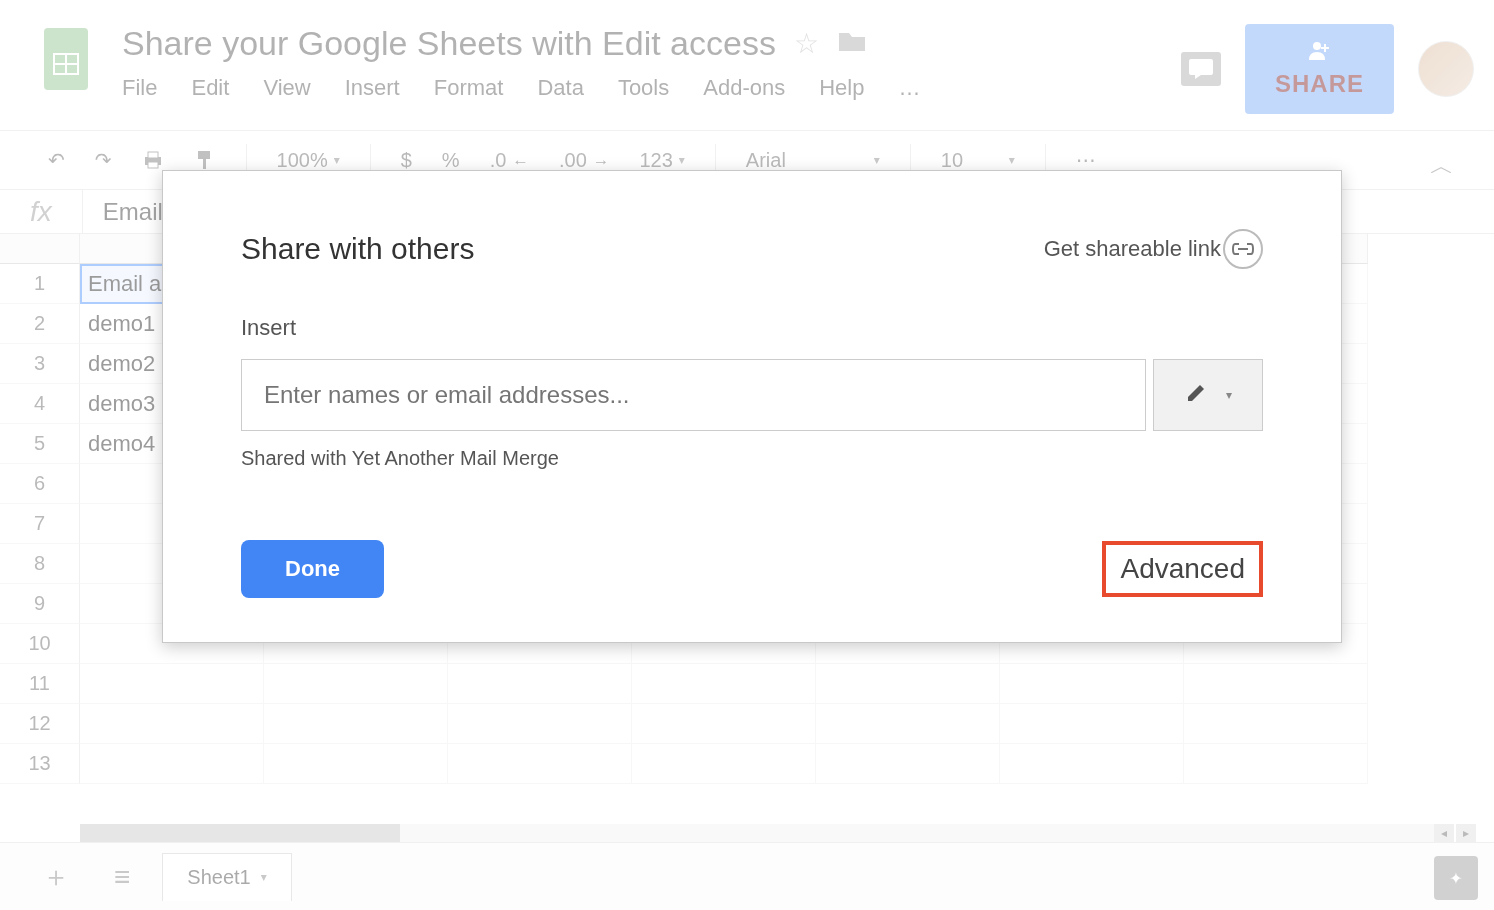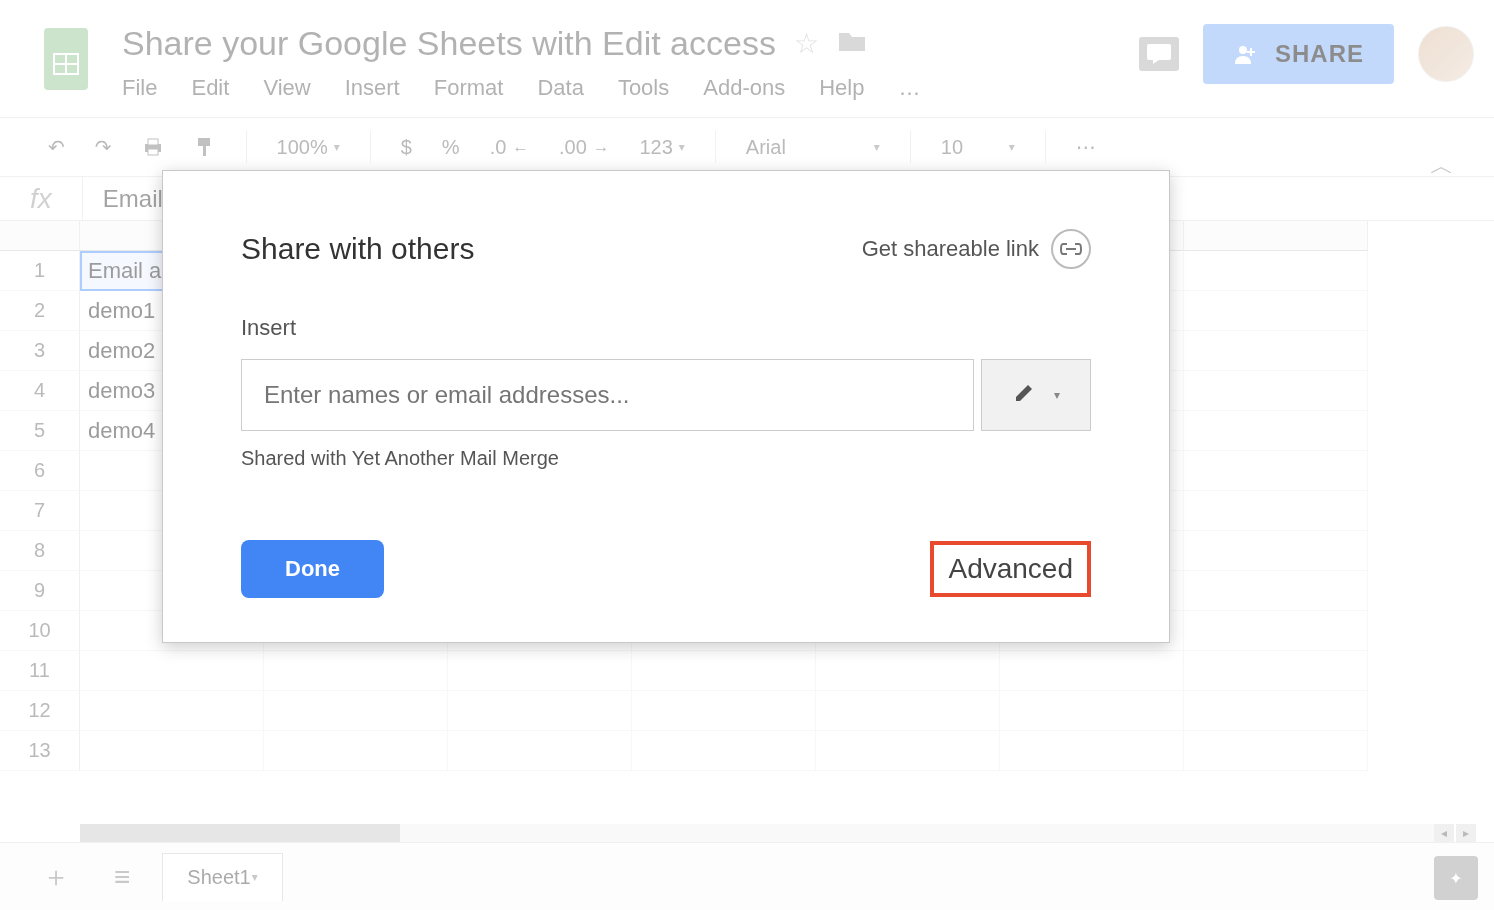--- a/index.html
+++ b/index.html
@@ -10,21 +10,21 @@
 
 .header { display: flex; align-items: flex-start; padding: 24px 20px 0 40px; }
 .logo { width: 52px; height: 70px; margin-right: 30px; display:flex; align-items:center; justify-content:center; }
 .doc-info { flex: 1; }
 .doc-title-row { display: flex; align-items: center; gap: 18px; }
 .doc-title { font-size: 34px; color: #555; font-weight: 400; }
 .star-icon, .folder-icon { color: #bbb; font-size: 28px; }
 .menubar { display: flex; gap: 34px; margin-top: 12px; font-size: 22px; color: #555; }
 .right-controls { display: flex; align-items: center; gap: 24px; margin-left: auto; }
 .comment-btn { width: 40px; height: 34px; background: #aaa; border-radius: 3px; display:flex; align-items:center; justify-content:center; }
-.share-btn { background: #7baaf7; color: #000000; font-size: 24px; font-weight: 700; padding: 16px 30px; border-radius: 4px; letter-spacing: 1px; display:flex; align-items:center; gap:18px; }
+.share-btn { background: #7baaf7; color: #7f1d1d; font-size: 24px; font-weight: 700; padding: 16px 30px; border-radius: 4px; letter-spacing: 1px; display:flex; align-items:center; gap:10px;flex-direction:column; }
 .avatar { width: 56px; height: 56px; border-radius: 50%; background: linear-gradient(135deg,#d9b89b,#e8d5c4); border:1px solid #ddd; }
 
 
 .toolbar { display: flex; align-items: center; gap: 14px; padding: 8px 40px; margin-top: 16px; border-top: 1px solid #e0e0e0; border-bottom: 1px solid #e0e0e0; font-size: 20px; color: #666; height: 60px; }
 .toolbar .sep { width: 1px; height: 32px; background: #e0e0e0; margin: 0 8px; }
 .tool-item { padding: 4px 8px; display:flex; align-items:center; gap:6px; white-space: nowrap; }
 .dropdown-caret { font-size: 12px; color:#888; }
 
 
 .formula-bar { display: flex; align-items: center; height: 44px; border-bottom: 1px solid #e0e0e0; padding: 0 20px 0 30px; }
@@ -36,39 +36,39 @@
 .col-headers { display: flex; height: 30px; }
 .corner { width: 80px; border-right: 1px solid #ddd; border-bottom:1px solid #ccc; background:#f8f8f8; }
 .col-h { flex:0 0 184px; border-right:1px solid #ddd; border-bottom:1px solid #ccc; background:#f8f8f8; }
 .rows { }
 .row { display:flex; height: 40px; }
 .row-h { width:80px; text-align:center; font-size:20px; color:#666; border-right:1px solid #ddd; border-bottom:1px solid #eee; background:#fff; display:flex; align-items:center; justify-content:center; }
 .cell { flex:0 0 184px; border-right:1px solid #eee; border-bottom:1px solid #eee; font-size:22px; color:#222; padding:4px 8px; display:flex; align-items:center; white-space:nowrap; overflow:hidden; }
 .cell.active { outline:2px solid #4d90fe; outline-offset:-2px; background:#e8f0fe; }
 
 
-.dialog { position: absolute; left: 162px; top: 170px; width: 1008px; background: #fff; border:1px solid #c8c8c8; box-shadow: 0 4px 16px rgba(0,0,0,0.2); z-index: 10; padding: 0; }
+.dialog { position: absolute; left: 162px; top: 170px; width: 1180px; background: #fff; border:1px solid #c8c8c8; box-shadow: 0 4px 16px rgba(0,0,0,0.2); z-index: 10; padding: 0; }
 .dialog-body { padding: 58px 78px 44px 78px; }
 .dialog-title-row { display:flex; justify-content:space-between; align-items:center; margin-bottom: 46px; }
 .dialog-title { font-size: 30px; color:#333; }
-.share-link { display:flex; align-items:center; gap:12px; font-size:22px; color:#555; }
+.share-link { display:flex; align-items:center; gap:2px; font-size:22px; color:#555; }
 .link-icon { width:40px; height:40px; border:2px solid #bbb; border-radius:50%; display:flex; align-items:center; justify-content:center; }
 .people-label { font-size:22px; color:#555; margin-bottom:18px; }
 .people-row { display:flex; gap:7px; }
 .people-input { flex:1; height:72px; border:1px solid #ccc; font-size:24px; color:#888; padding: 0 22px; }
 .perm-btn { width:110px; height:72px; border:1px solid #ccc; background:#f1f1f1; display:flex; align-items:center; justify-content:center; gap:18px; }
 .shared-with { font-size:20px; color:#555; margin-top:16px; }
 .dialog-footer { display:flex; justify-content:space-between; align-items:center; margin-top:70px; }
 .done-btn { background:#4285f4; color:#fff; border:none; font-size:22px; font-weight:700; padding:16px 44px; border-radius:8px; }
 .advanced { font-size:28px; color:#444; padding:8px 14px; }
 .advanced-highlight { border:4px solid #e84a2e; }
 
 
 .sheet-tabs { position:absolute; bottom:0; left:0; right:0; height:68px; border-top:1px solid #ddd; display:flex; align-items:center; padding:0 30px; gap:20px; background:#fafafa; }
-.tab { background:#fff; border:1px solid #ccc; border-bottom:none; padding:12px 24px; font-size:20px; color:#444; display:flex; align-items:center; gap:1px; }
+.tab { background:#fff; border:1px solid #ccc; border-bottom:none; padding:12px 24px; font-size:20px; color:#444; display:flex; align-items:center; gap:10px; }
 .plus, .all-sheets { font-size:28px; color:#888; padding:6px 12px; }
 .explore { position:absolute; right:16px; bottom:10px; width:44px; height:44px; background:#999; border-radius:4px; display:flex; align-items:center; justify-content:center; color:#fff; }
 
 .hscroll { position:absolute; bottom:68px; left:80px; right:60px; height:18px; background:#f1f1f1; }
 .hscroll-thumb { height:100%; background:#c8c8c8; width:320px; }
 .hscroll-arrows { position:absolute; right:18px; bottom:68px; display:flex; gap:2px; }
 .hscroll-arrows span { width:20px; height:18px; background:#ddd; font-size:12px; display:flex; align-items:center; justify-content:center; color:#666;}
 
 .chevron-up { position:absolute; right:40px; top:150px; font-size:24px; color:#888; }
 </style>

